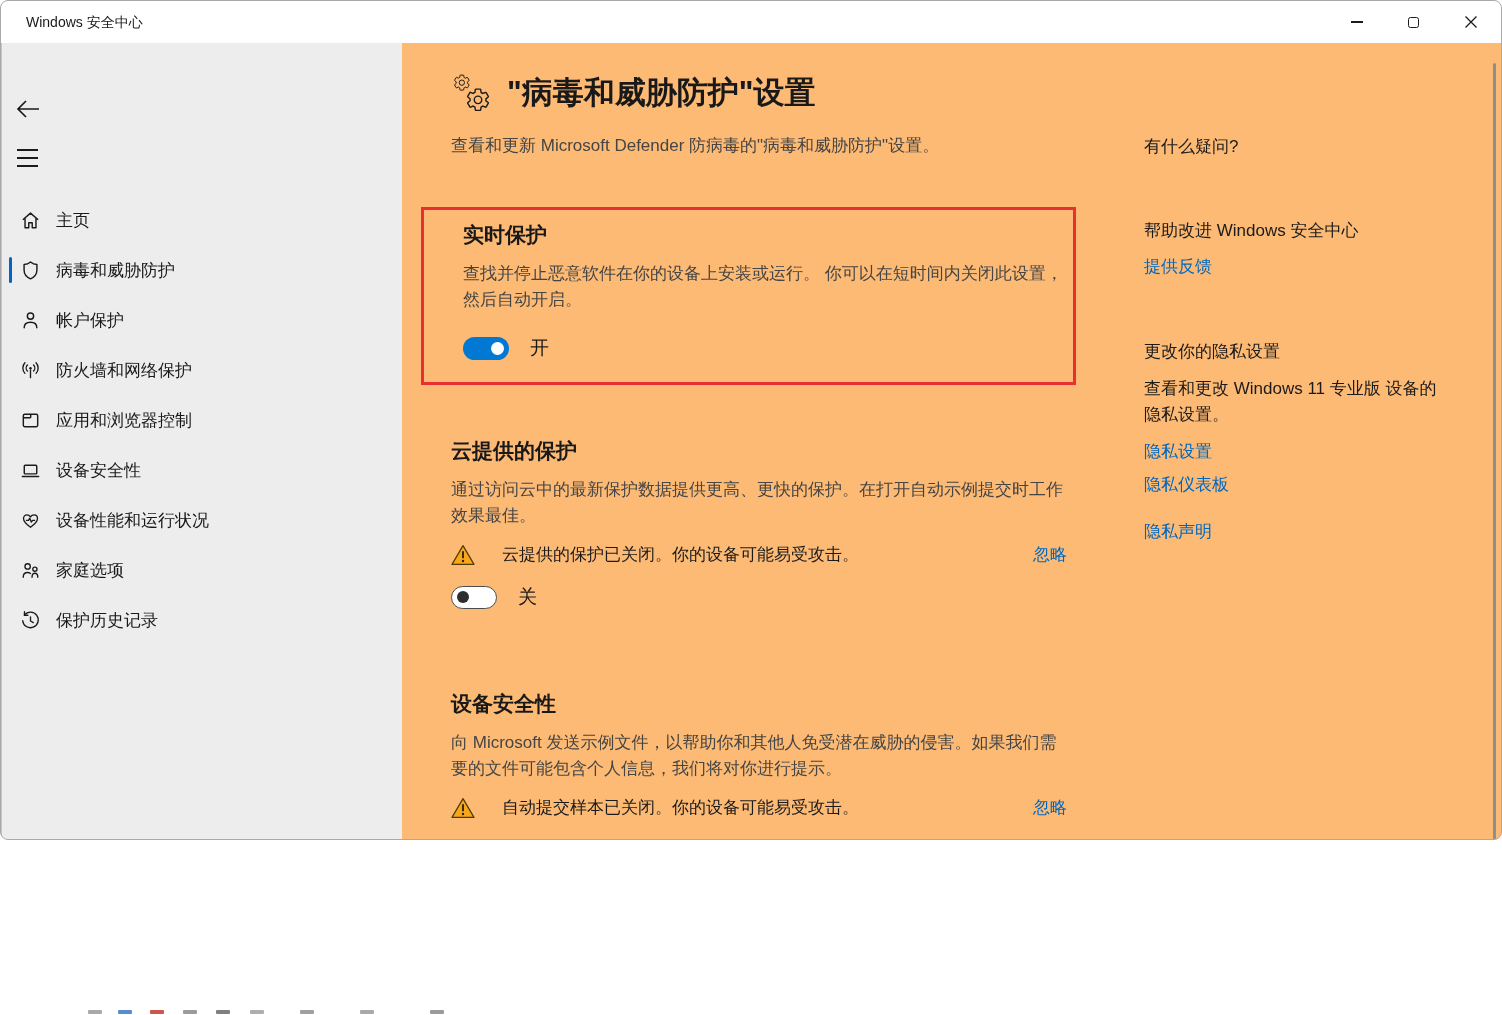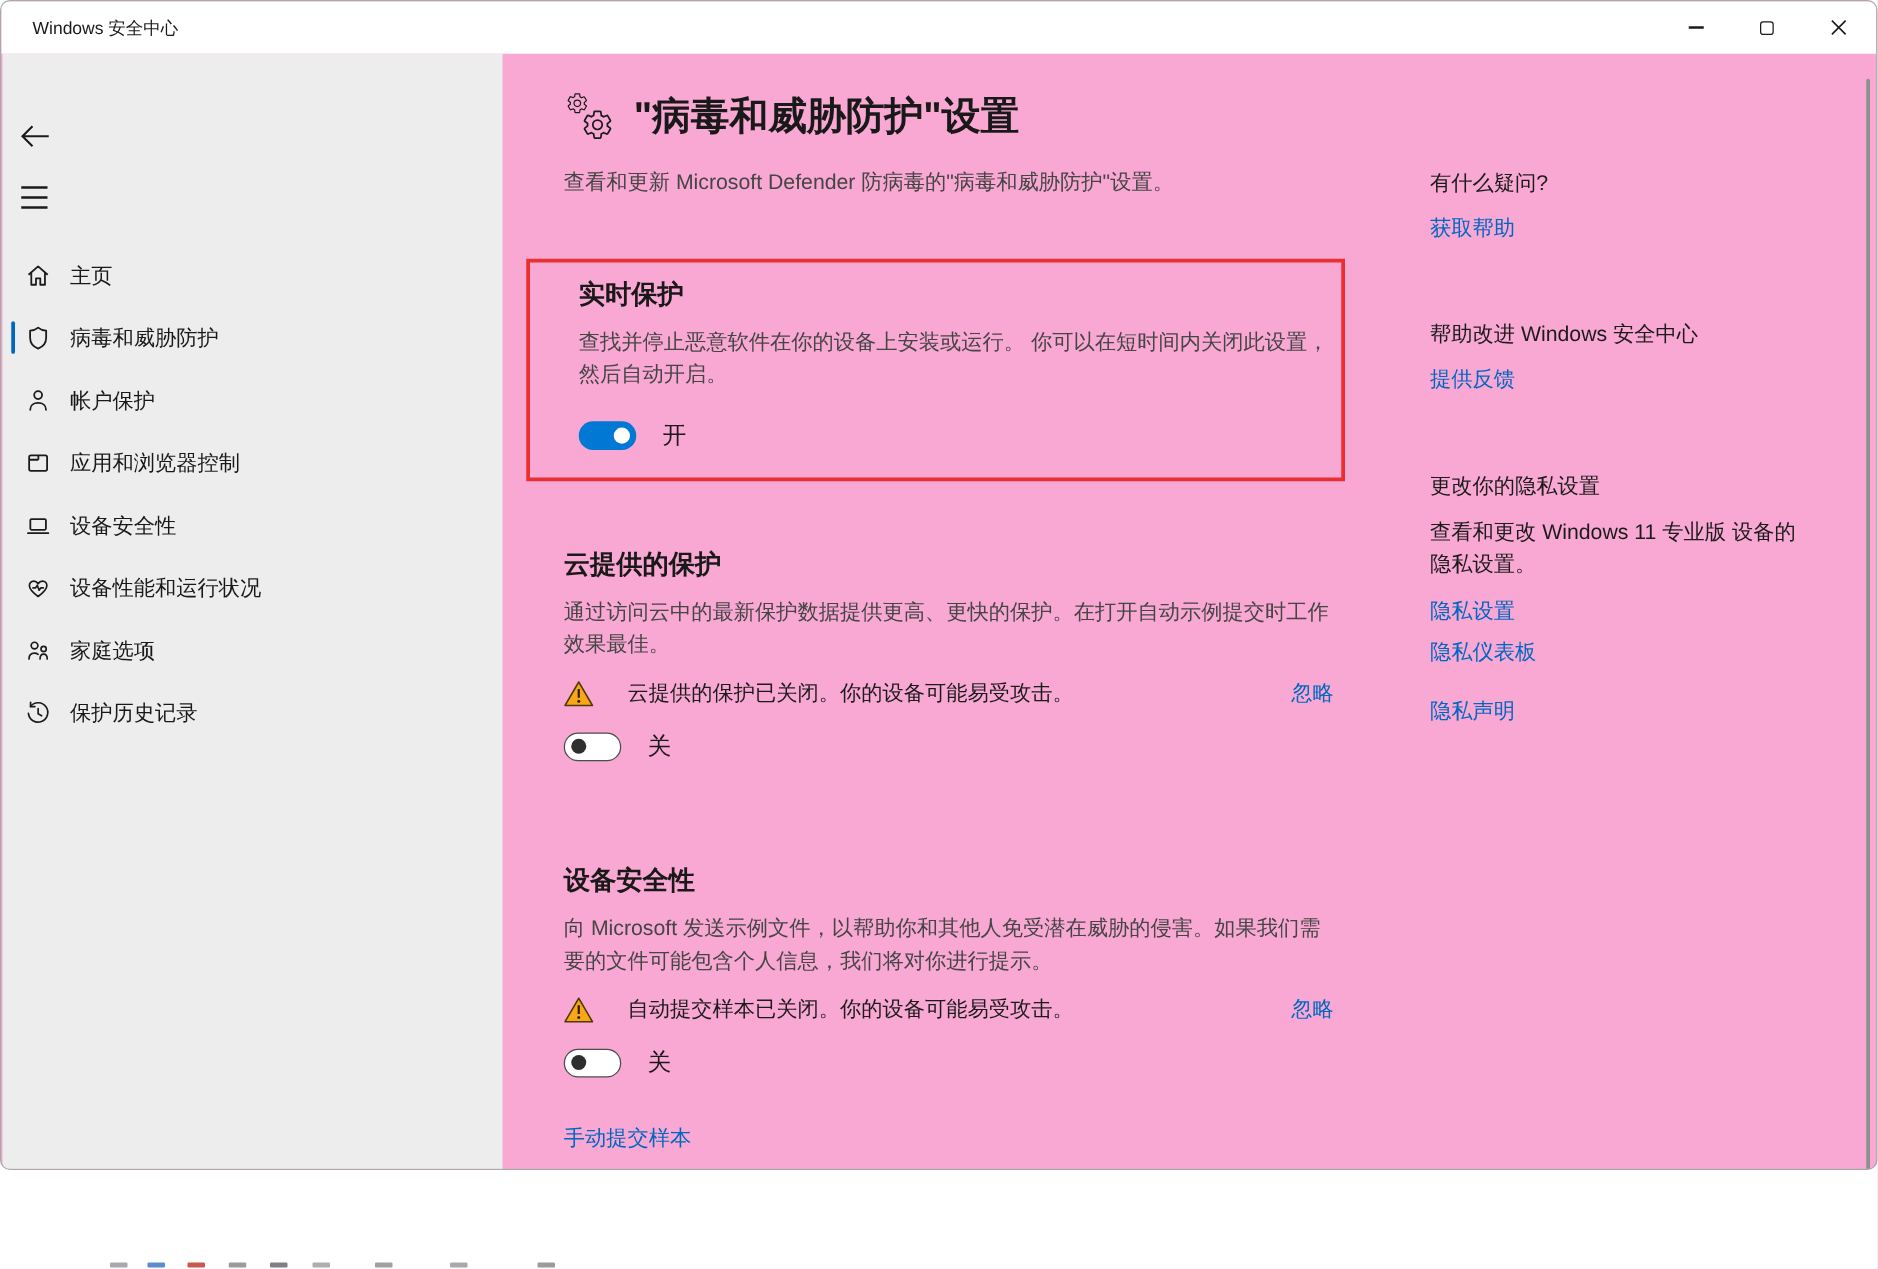--- a/index.html
+++ b/index.html
@@ -1,20 +1,20 @@
 <!DOCTYPE html>
 <html><head>
 <meta charset="utf-8">
 <style>
   * { margin:0; padding:0; box-sizing:border-box; }
   html,body { width:1502px; height:1015px; overflow:hidden; background:#fff;
     font-family:"Liberation Sans", sans-serif; }
 
-  .window { position:absolute; left:0; top:0; width:1502px; height:936px;
-    background:#f9a8d4; border:1px solid #a9a9a9; border-radius:8px; overflow:hidden; }
+  .window { position:absolute; left:0; top:0; width:1502px; height:840px;
+    background:#fdba74; border:1px solid #a9a9a9; border-radius:8px; overflow:hidden; }
 
   
   .titlebar { position:absolute; left:0; top:0; right:0; height:42px; background:#fff; }
   .app-title { position:absolute; left:25px; top:13px; font-size:14px; color:#191919; }
   .controls { position:absolute; right:2px; top:0; height:42px; display:flex; }
   .ctrl { width:57px; height:42px; display:flex; align-items:center; justify-content:center; }
   .glyph-min { width:12px; height:1.4px; background:#1b1b1b; }
   .glyph-max { width:11px; height:11px; border:1.3px solid #1b1b1b; border-radius:2.5px; }
 
   
@@ -161,20 +161,34 @@
 
         <span class="nav-icon">
           <svg viewBox="0 0 24 24" fill="none" stroke="#1b1b1b" stroke-width="1.5" stroke-linecap="round">
             <circle cx="12" cy="7.4" r="3.3"></circle>
             <path d="M5.4 19.6 C5.4 15.9 8.2 13.9 12 13.9 C15.8 13.9 18.6 15.9 18.6 19.6"></path>
           </svg>
         </span>
         <span class="nav-label">帐户保护</span>
       </div>
 
+      <div class="nav-item">
+
+        <span class="nav-icon">
+          <svg viewBox="0 0 24 24" fill="none" stroke="#1b1b1b" stroke-width="1.4" stroke-linecap="round">
+            <circle cx="12" cy="9.6" r="1.3" fill="#1b1b1b" stroke="none"></circle>
+            <path d="M12 11.4 V19.5"></path>
+            <path d="M8.8 12.6 a4.6 4.6 0 0 1 0-6.4"></path>
+            <path d="M15.2 6.2 a4.6 4.6 0 0 1 0 6.4"></path>
+            <path d="M6.2 15 a8 8 0 0 1 0-11"></path>
+            <path d="M17.8 4 a8 8 0 0 1 0 11"></path>
+          </svg>
+        </span>
+        <span class="nav-label">防火墙和网络保护</span>
+      </div>
 
       <div class="nav-item">
 
         <span class="nav-icon">
           <svg viewBox="0 0 24 24" fill="none" stroke="#1b1b1b" stroke-width="1.5" stroke-linejoin="round">
             <rect x="4.5" y="5.5" width="15" height="13" rx="1.5"></rect>
             <path d="M4.5 9.2 H12.2 M12.2 5.5 V9.2"></path>
           </svg>
         </span>
         <span class="nav-label">应用和浏览器控制</span>
@@ -297,21 +311,20 @@
     </div>
 
     <div class="sec-tamper">
       <h2 class="section-title">篡改防护</h2>
 
     </div>
   </div>
 
   <div class="aside">
     <div class="h q-title">有什么疑问?</div>
-    <div class="lnk q-link">获取帮助</div>
 
     <div class="h imp-title">帮助改进 Windows 安全中心</div>
     <div class="lnk imp-link">提供反馈</div>
 
     <div class="h priv-title">更改你的隐私设置</div>
     <div class="priv-desc">查看和更改 Windows 11 专业版 设备的隐私设置。</div>
     <div class="lnk priv-lnk1">隐私设置</div>
     <div class="lnk priv-lnk2">隐私仪表板</div>
     <div class="lnk priv-lnk3">隐私声明</div>
   </div>

